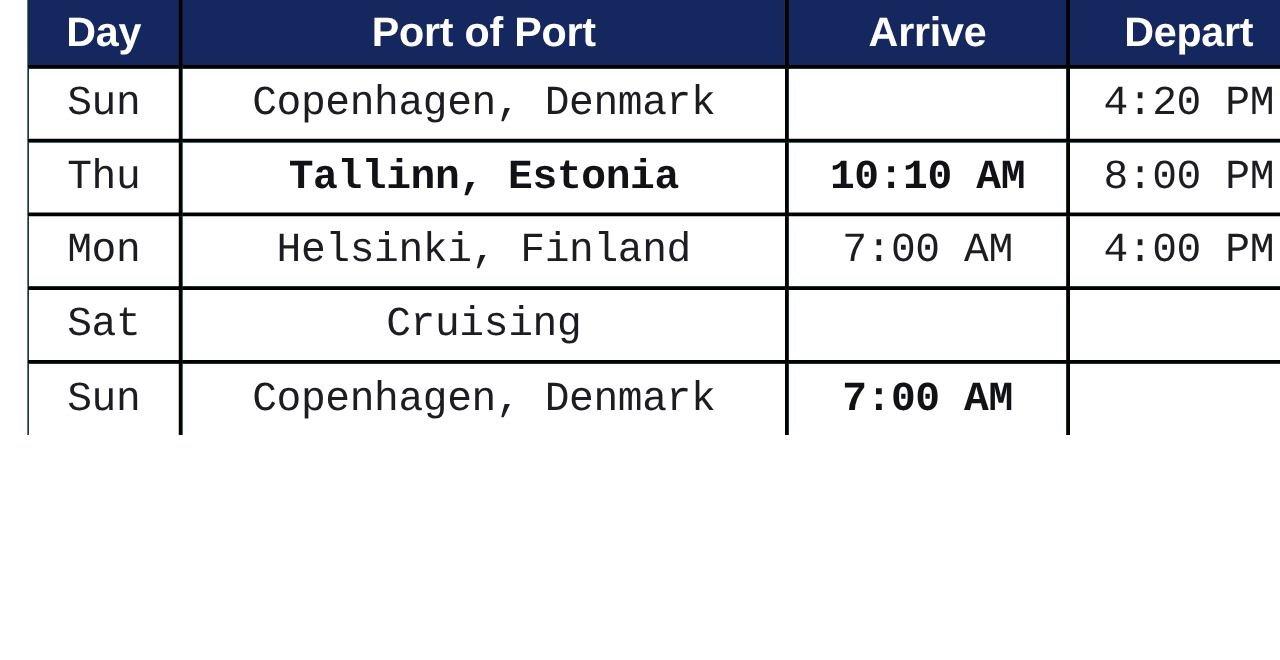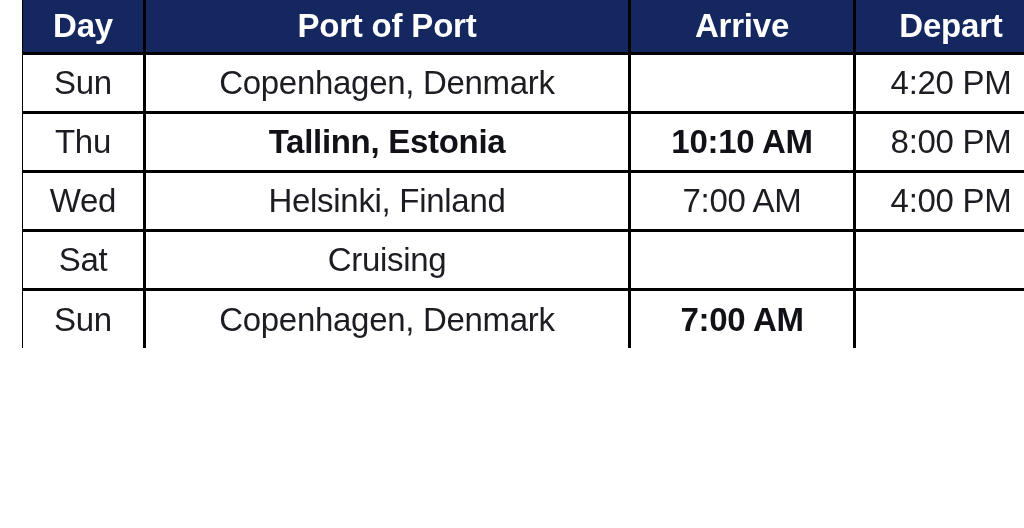--- a/index.html
+++ b/index.html
@@ -66,20 +66,21 @@
     text-align: center;
     vertical-align: middle;
     padding: 0 4px;
     background: #ffffff;
     border-right: 3px solid #000000;
     border-bottom: 3px solid #000000;
     box-sizing: border-box;
     letter-spacing: -0.3px;
     white-space: nowrap;
     overflow: hidden;
+    font-family: Liberation Mono, monospace;
   }
   tbody td:first-child {
     border-left: 1px solid #000000;
   }
   tbody td:last-child {
     border-right: 1px solid #000000;
   }
   tbody tr:last-child td {
     border-bottom: none;
   }
@@ -115,21 +116,21 @@
         <td class="empty"></td>
         <td>4:20 PM</td>
       </tr>
       <tr>
         <td>Thu</td>
         <td class="bold">Tallinn, Estonia</td>
         <td class="bold">10:10 AM</td>
         <td>8:00 PM</td>
       </tr>
       <tr>
-        <td>Wed</td>
+        <td>Mon</td>
         <td>Helsinki, Finland</td>
         <td>7:00 AM</td>
         <td>4:00 PM</td>
       </tr>
       <tr>
         <td>Sat</td>
         <td>Cruising</td>
         <td class="empty"></td>
         <td class="empty"></td>
       </tr>

